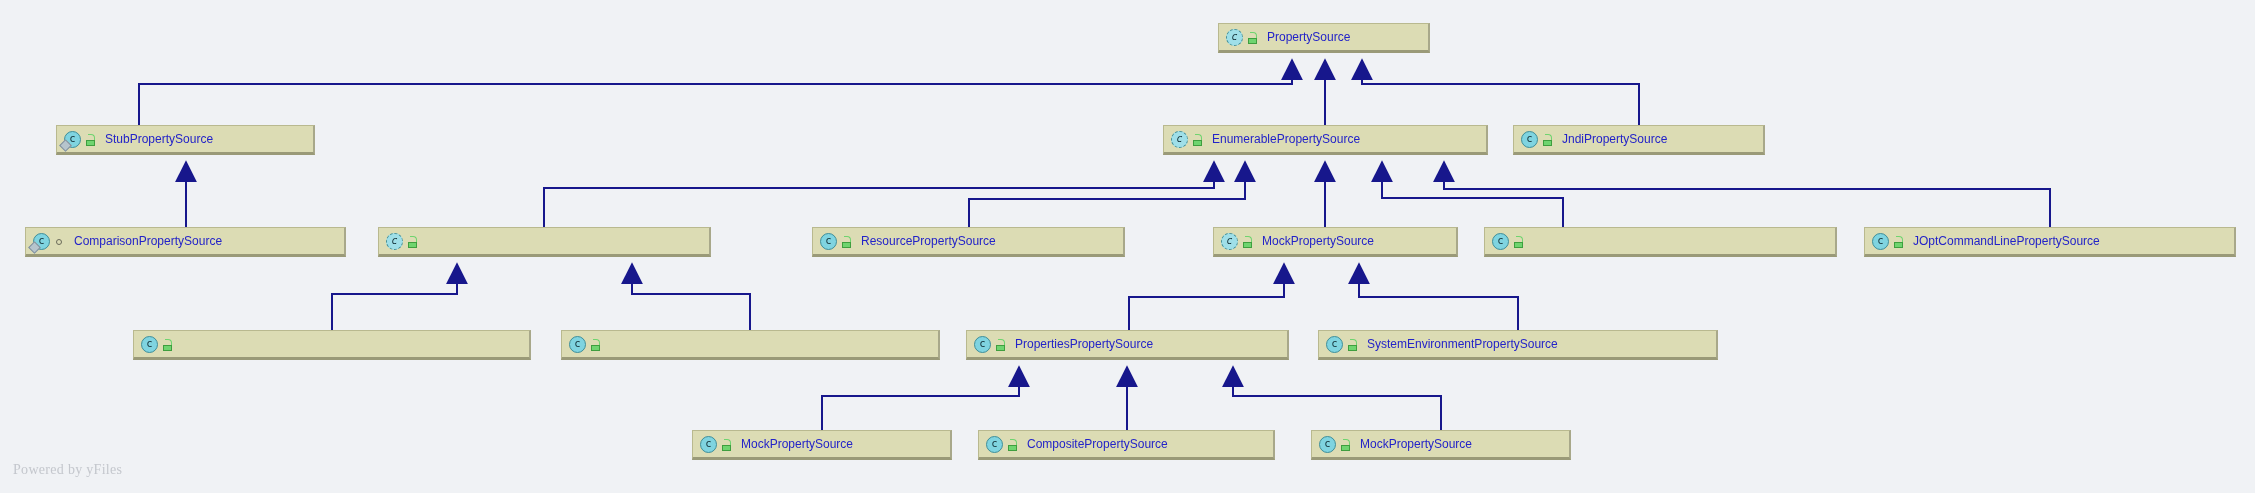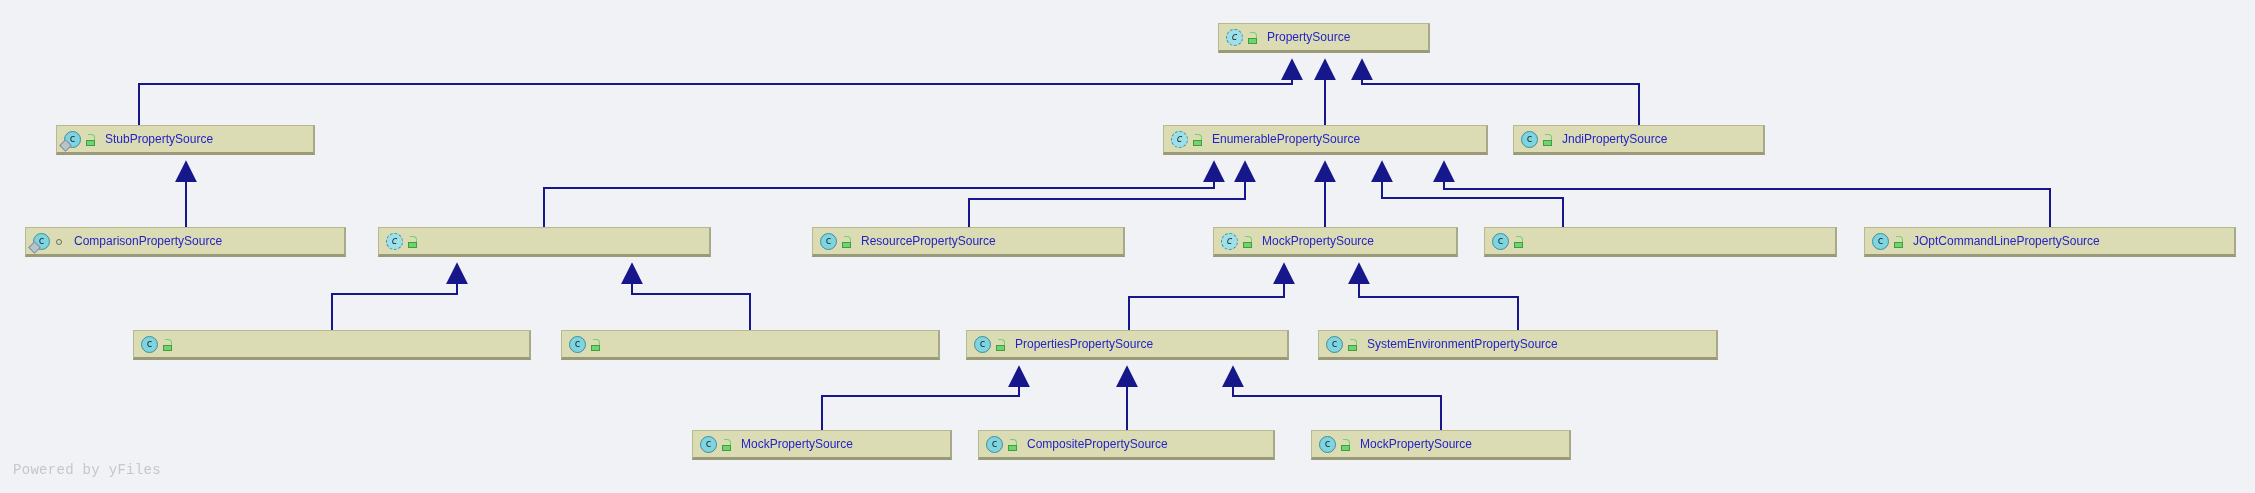--- a/index.html
+++ b/index.html
@@ -120,21 +120,21 @@
     color: #2323c8;
     font-family: Liberation Sans, sans-serif;
     letter-spacing: 0px;
   }
   .watermark {
     position: absolute;
     left: 13px;
     top: 462px;
     font-size: 14px;
     color: #c4c7cd;
-    font-family: Liberation Mono, monospace;
+    font-family: Liberation Serif, serif;
     letter-spacing: 0.3px;
   }
 </style>
 </head>
 <body>
 
 <div id="diagram-canvas">
 
   <svg id="edge-layer" viewBox="0 0 2255 493" width="2255" height="493" xmlns="http://www.w3.org/2000/svg">
     <defs>

